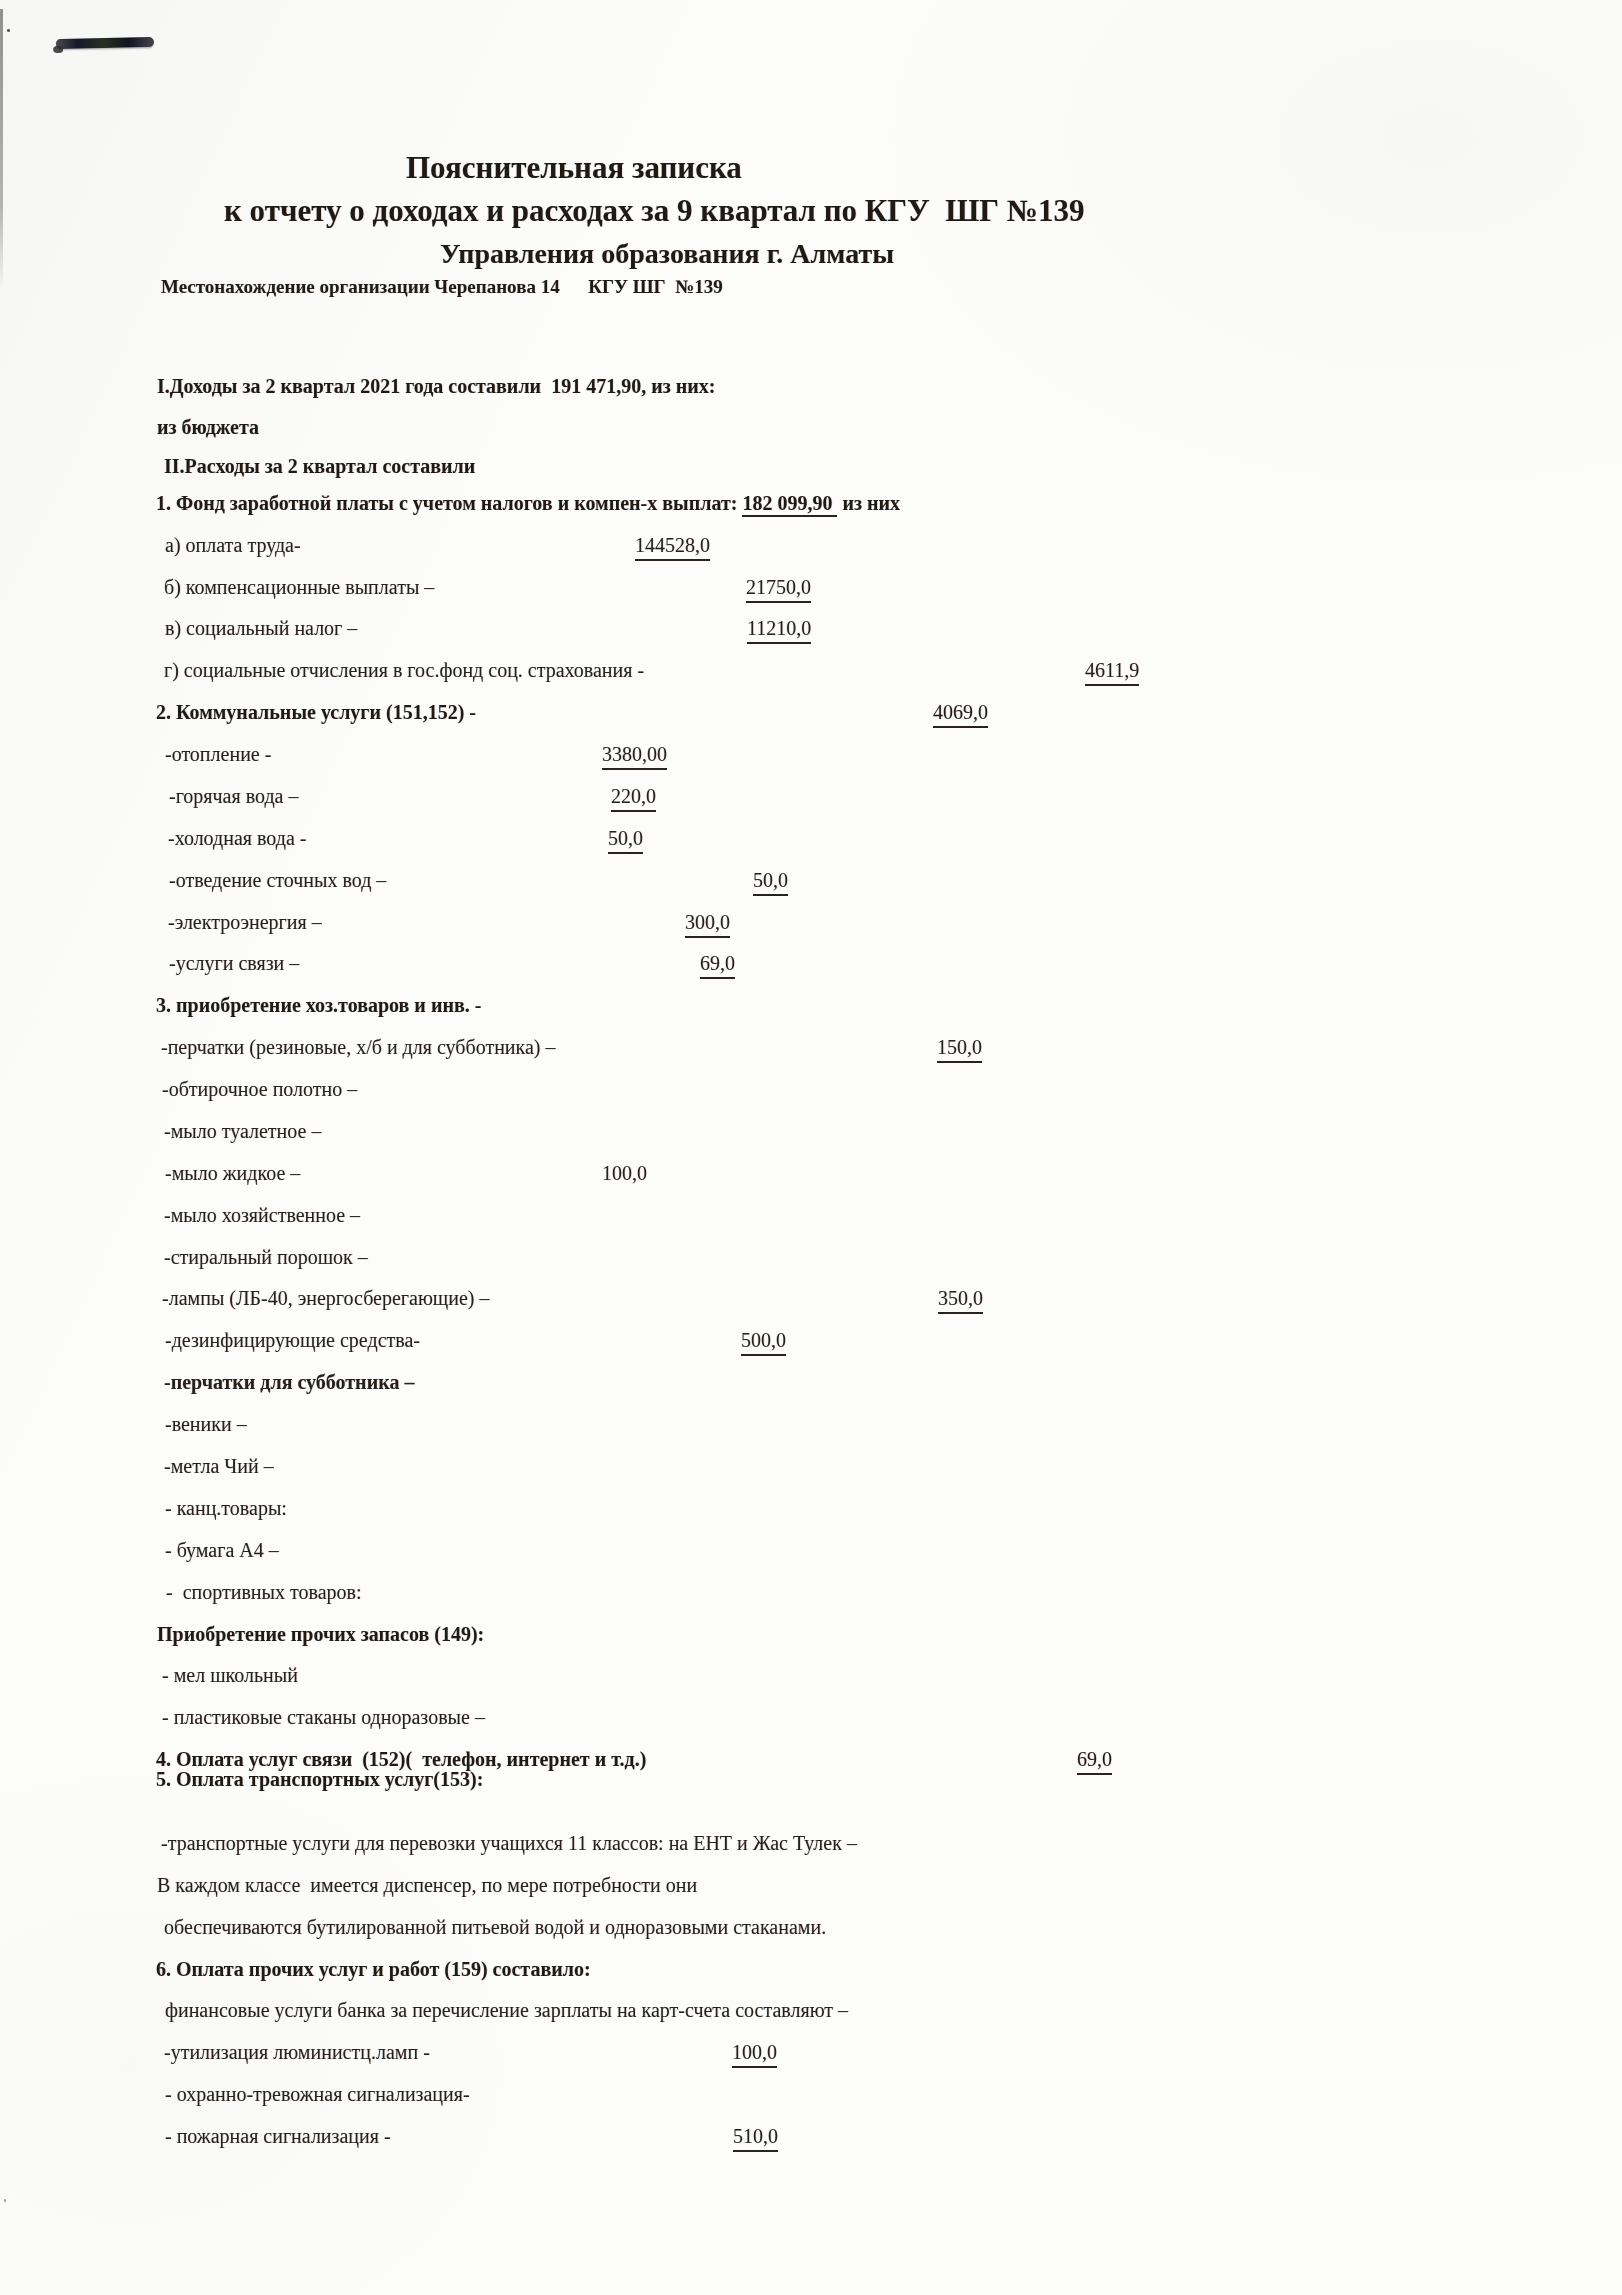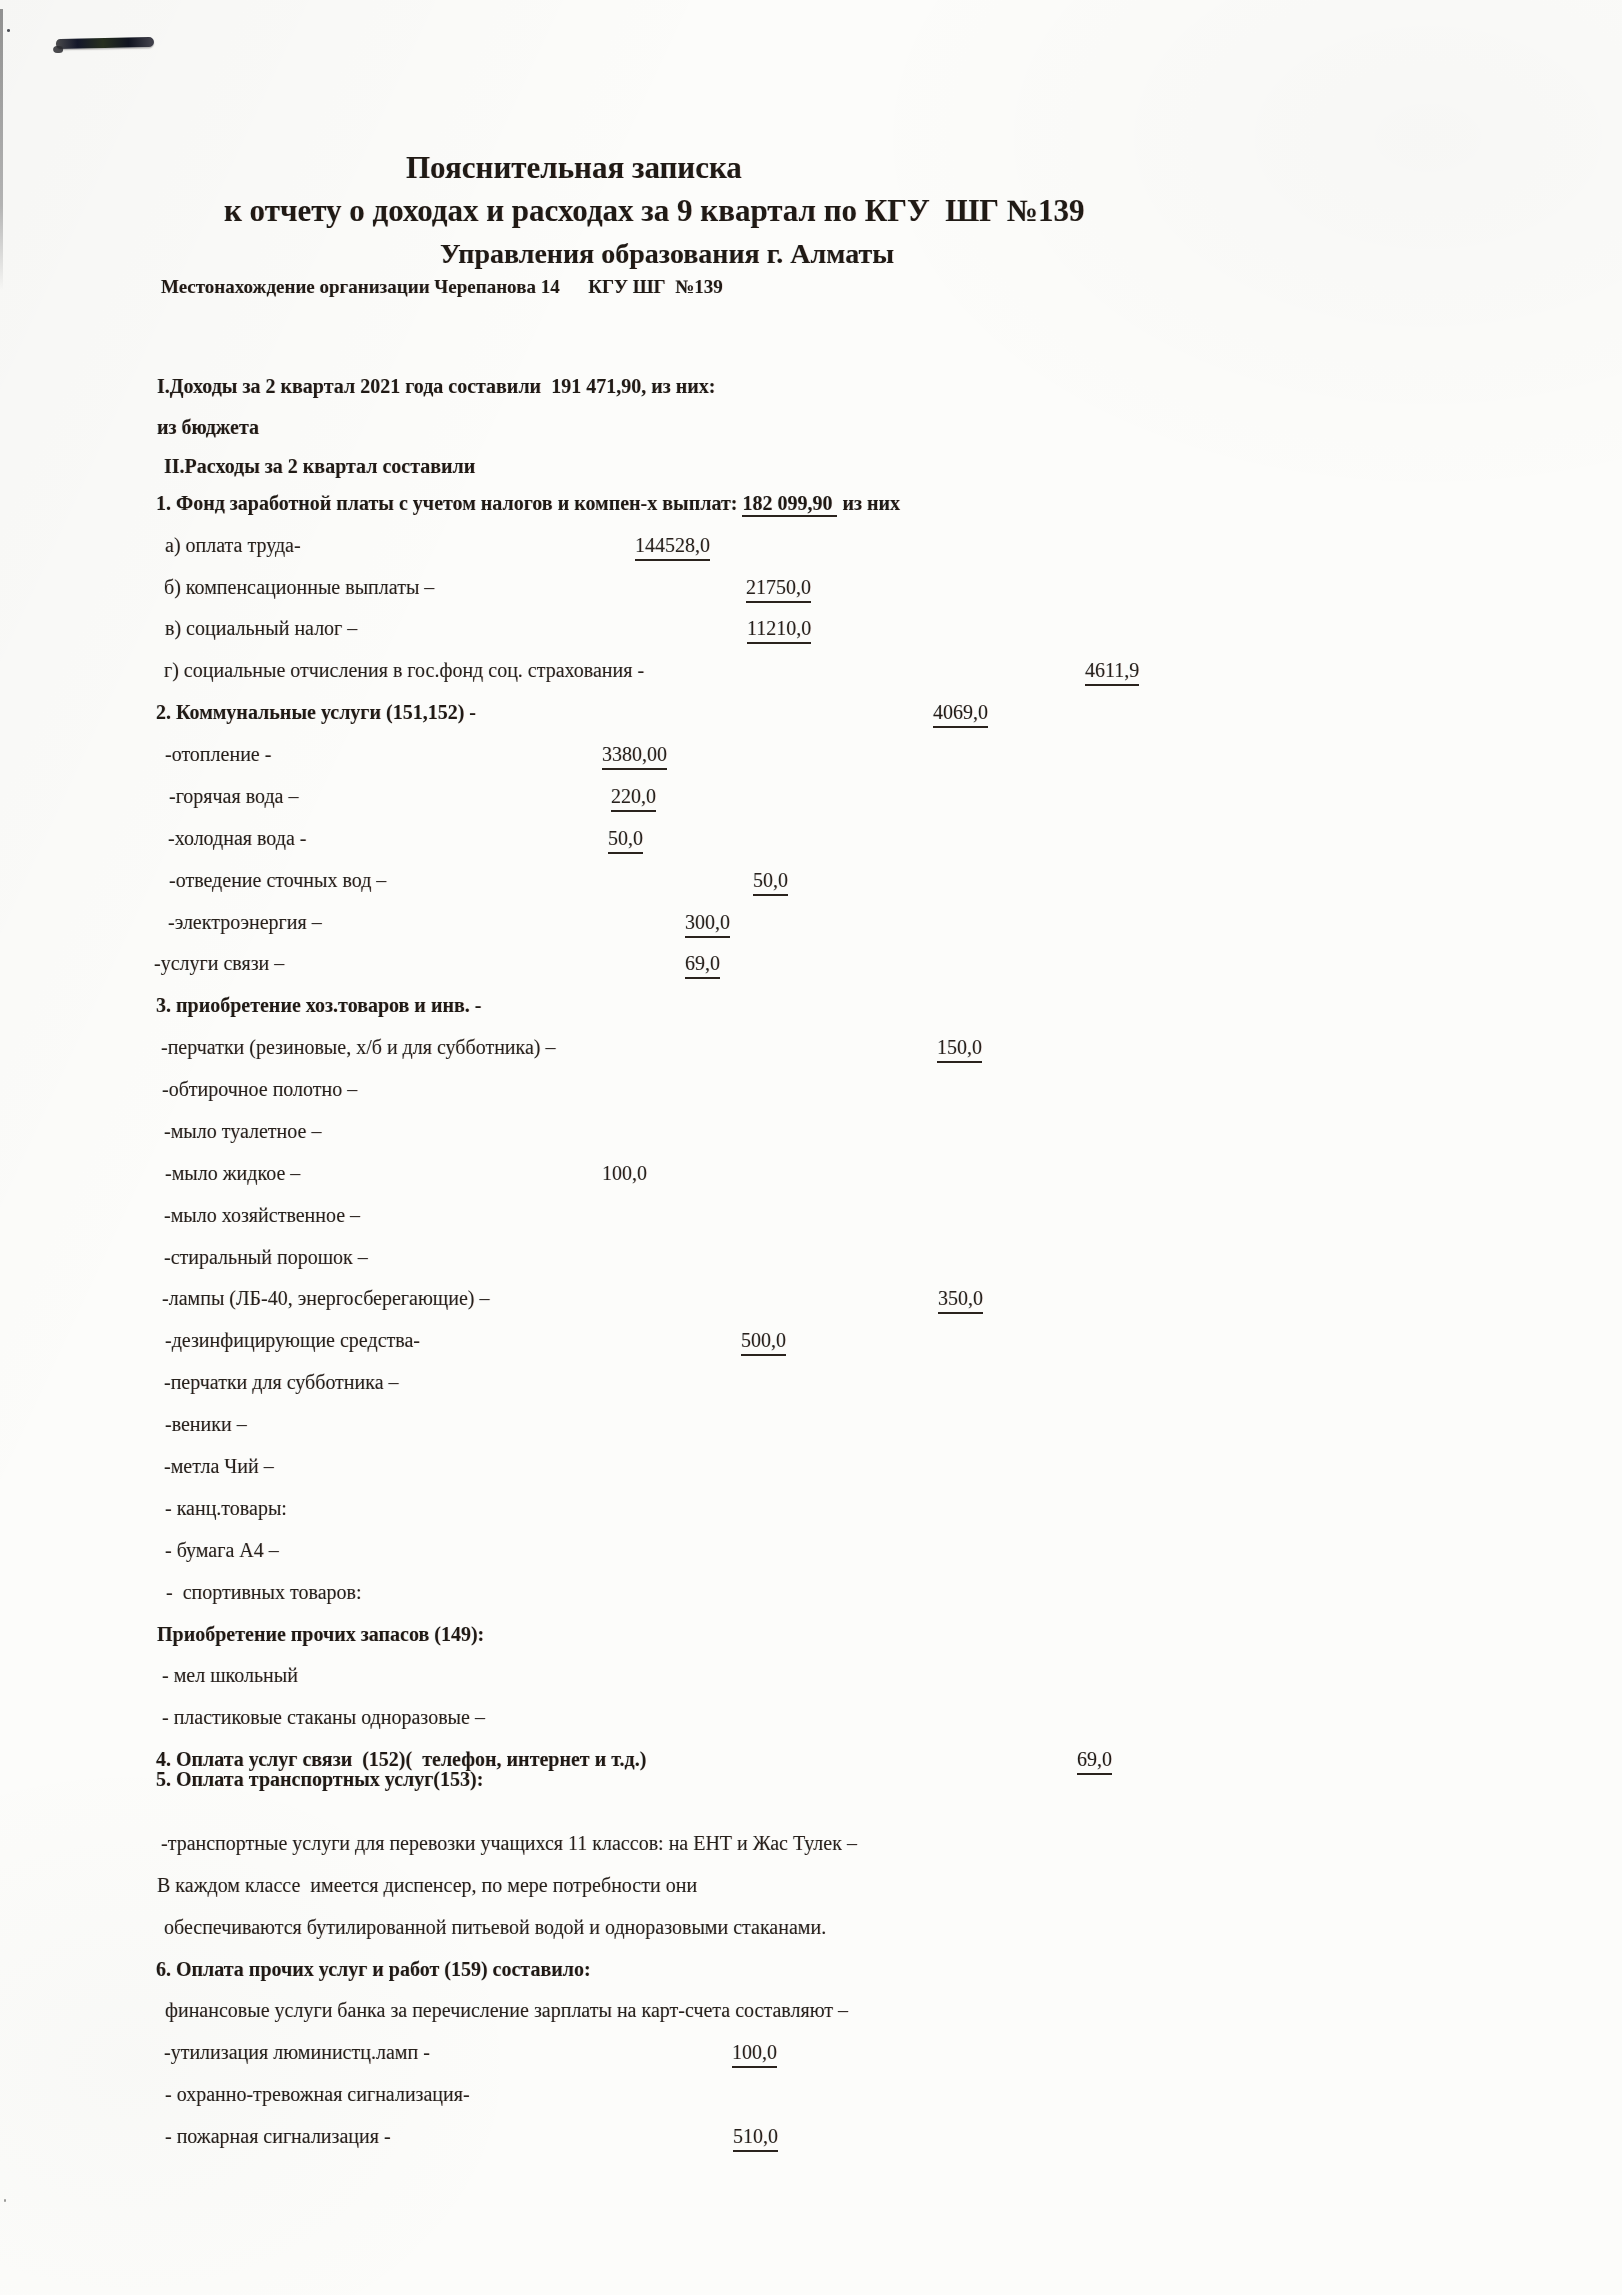--- a/index.html
+++ b/index.html
@@ -71,31 +71,31 @@
       <div class="line" style="left: 165px; top: 533px;"><span>а) оплата труда-</span><span class="u vabs" style="left: 470px;">144528,0</span></div>
       <div class="line" style="left: 164px; top: 575px;"><span>б) компенсационные выплаты –</span><span class="u vabs" style="left: 582px;">21750,0</span></div>
       <div class="line" style="left: 165px; top: 616px;"><span>в) социальный налог –</span><span class="u vabs" style="left: 582px;">11210,0</span></div>
       <div class="line" style="left: 164px; top: 658px;"><span>г) социальные отчисления в гос.фонд соц. страхования -</span><span class="u vabs" style="left: 921px;">4611,9</span></div>
       <div class="line b" style="left: 156px; top: 700px;"><span>2. Коммунальные услуги (151,152) -</span><span class="u vabs" style="left: 777px;">4069,0</span></div>
       <div class="line" style="left: 165px; top: 742px;"><span>-отопление -</span><span class="u vabs" style="left: 437px;">3380,00</span></div>
       <div class="line" style="left: 169px; top: 784px;"><span>-горячая вода –</span><span class="u vabs" style="left: 442px;">220,0</span></div>
       <div class="line" style="left: 168px; top: 826px;"><span>-холодная вода -</span><span class="u vabs" style="left: 440px;">50,0</span></div>
       <div class="line" style="left: 169px; top: 868px;"><span>-отведение сточных вод –</span><span class="u vabs" style="left: 584px;">50,0</span></div>
       <div class="line" style="left: 168px; top: 910px;"><span>-электроэнергия –</span><span class="u vabs" style="left: 517px;">300,0</span></div>
-      <div class="line" style="left: 154px; top: 951px;"><span>-услуги связи –</span><span class="u vabs" style="left: 531px;">69,0</span></div>
+      <div class="line" style="left: 169px; top: 951px;"><span>-услуги связи –</span><span class="u vabs" style="left: 531px;">69,0</span></div>
       <div class="line b" style="left: 156px; top: 993px;"><span>3. приобретение хоз.товаров и инв. -</span></div>
       <div class="line" style="left: 161px; top: 1035px;"><span>-перчатки (резиновые, х/б и для субботника) –</span><span class="u vabs" style="left: 776px;">150,0</span></div>
       <div class="line" style="left: 162px; top: 1077px;"><span>-обтирочное полотно –</span></div>
       <div class="line" style="left: 164px; top: 1119px;"><span>-мыло туалетное –</span></div>
       <div class="line" style="left: 165px; top: 1161px;"><span>-мыло жидкое –</span><span class="vabs" style="left: 437px;">100,0</span></div>
       <div class="line" style="left: 164px; top: 1203px;"><span>-мыло хозяйственное –</span></div>
       <div class="line" style="left: 164px; top: 1245px;"><span>-стиральный порошок –</span></div>
       <div class="line" style="left: 162px; top: 1286px;"><span>-лампы (ЛБ-40, энергосберегающие) –</span><span class="u vabs" style="left: 776px;">350,0</span></div>
       <div class="line" style="left: 165px; top: 1328px;"><span>-дезинфицирующие средства-</span><span class="u vabs" style="left: 576px;">500,0</span></div>
-      <div class="line" style="left: 164px; top: 1370px;"><span>-перчатки для субботника –</span></div>
+      <div class="line" style="left: 164px; top: 1370px; font-weight: bold;"><span>-перчатки для субботника –</span></div>
       <div class="line" style="left: 165px; top: 1412px;"><span>-веники –</span></div>
       <div class="line" style="left: 164px; top: 1454px;"><span>-метла Чий –</span></div>
       <div class="line" style="left: 165px; top: 1496px;"><span>- канц.товары:</span></div>
       <div class="line" style="left: 165px; top: 1538px;"><span>- бумага А4 –</span></div>
       <div class="line" style="left: 166px; top: 1580px;"><span>-  спортивных товаров:</span></div>
       <div class="line b" style="left: 157px; top: 1622px;"><span>Приобретение прочих запасов (149):</span></div>
       <div class="line" style="left: 162px; top: 1663px;"><span>- мел школьный</span></div>
       <div class="line" style="left: 162px; top: 1705px;"><span>- пластиковые стаканы одноразовые –</span></div>
       <div class="line b" style="left: 156px; top: 1747px;"><span>4. Оплата услуг связи  (152)(  телефон, интернет и т.д.)</span><span class="u vabs" style="left: 921px;">69,0</span></div>
       <div class="line b" style="left: 156px; top: 1767px;"><span>5. Оплата транспортных услуг(153):</span></div>

